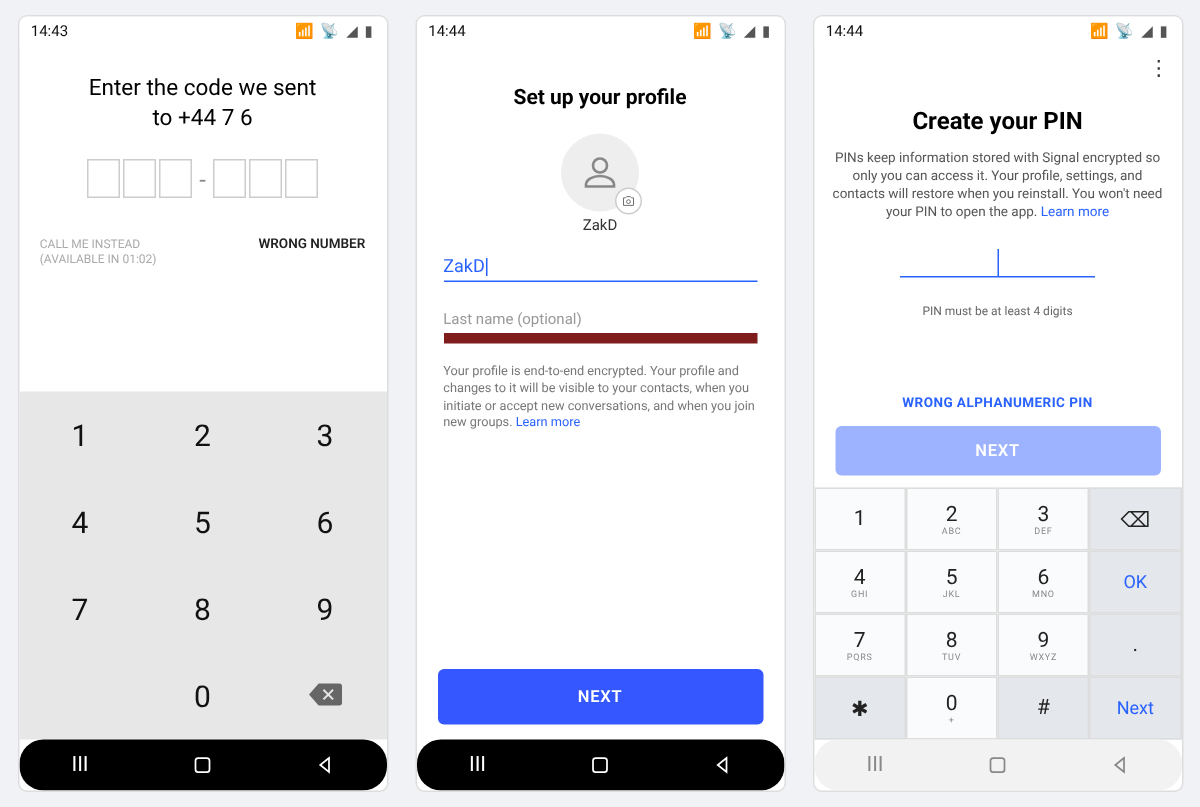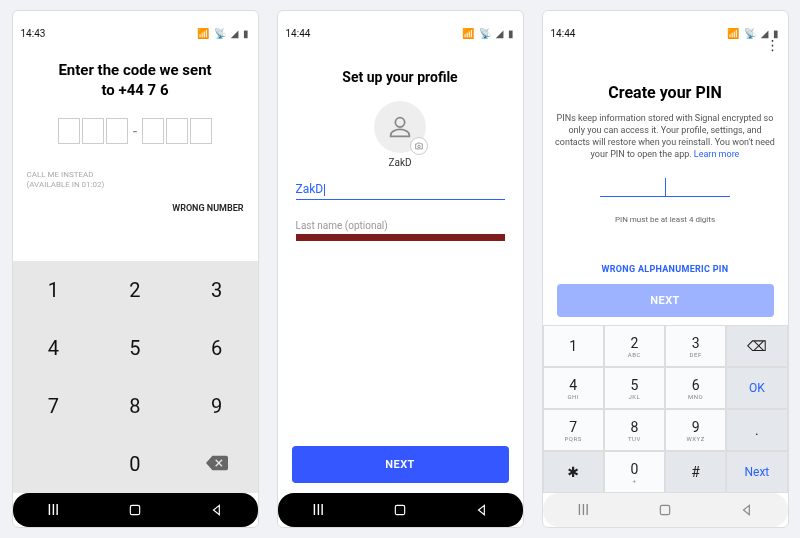--- a/index.html
+++ b/index.html
@@ -24,33 +24,32 @@
   }
   .statusbar {
     height: 20px;
     display: flex;
     justify-content: space-between;
     align-items: center;
     padding: 0 8px;
     font-size: 10px;
     color: #111;
     background: #fff;
-    margin-top: 12px;
   }
   .statusbar .icons { letter-spacing: 1px; color:#555; }
   .content { flex: 1; display: flex; flex-direction: column; }
   
   .s1-top { padding: 18px 16px 8px; text-align: center; }
-  .s1-title { font-size: 15px; font-weight: 700; line-height: 1.3; }
+  .s1-title { font-size: 15px; font-weight: 400; line-height: 1.3; }
   .code-boxes { margin-top: 18px; display: flex; justify-content: center; align-items: center; gap: 2px; }
   .code-box { width: 22px; height: 26px; border: 1px solid #ccc; background:#fff; }
   .code-dash { margin: 0 3px; color:#888; }
   .s1-links { display:flex; justify-content:space-between; padding:18px 14px 6px; }
   .s1-link-left { font-size:8px; color:#aaa; line-height:1.2; text-align:left; }
-  .s1-link-right { font-size:9px; font-weight:600; color:#222;margin-top:33px; }
+  .s1-link-right { font-size:9px; font-weight:600; color:#222; }
   .keypad { background:#e7e7e7; margin-top:auto; }
   .keypad-grid { display:grid; grid-template-columns:repeat(3,1fr); }
   .key { height:58px; display:flex; align-items:center; justify-content:center; font-size:20px; font-weight:400; color:#111; }
   .key.empty { color:transparent; }
   .backspace-icon svg { width:22px; height:16px; fill:#666; }
   
   .navbar { height:34px; background:#000; display:flex; justify-content:space-around; align-items:center;border-radius:16px; }
   .nav-btn { color:#fff; font-size:14px; display:flex; align-items:center; justify-content:center; width:30px; }
   .nav-btn svg { fill:#fff; }
   
@@ -174,20 +173,23 @@
         </div>
       </div>
       <div class="profile-name">ZakD</div>
     </div>
     <div class="fields">
       <div class="field">
         <span>ZakD</span><span class="cursor"></span>
       </div>
       <div class="field inactive" placeholder="Last name (optional)"><span>Last name (optional)</span></div>
     </div>
+    <div class="desc">
+      <span>Your profile is end-to-end encrypted. Your profile and changes to it will be visible to your contacts, when you initiate or accept new conversations, and when you join new groups. </span><span class="learn">Learn more</span>
+    </div>
     <div class="big-next">NEXT</div>
   </div>
   <div class="navbar">
     <div class="nav-btn">III</div>
     <div class="nav-btn">
         <svg width="14" height="14" viewBox="0 0 24 24">
           <rect x="4" y="4" width="16" height="16" rx="3" fill="none" stroke="#fff" stroke-width="2"></rect>
         </svg>
       </div>
     <div class="nav-btn">

